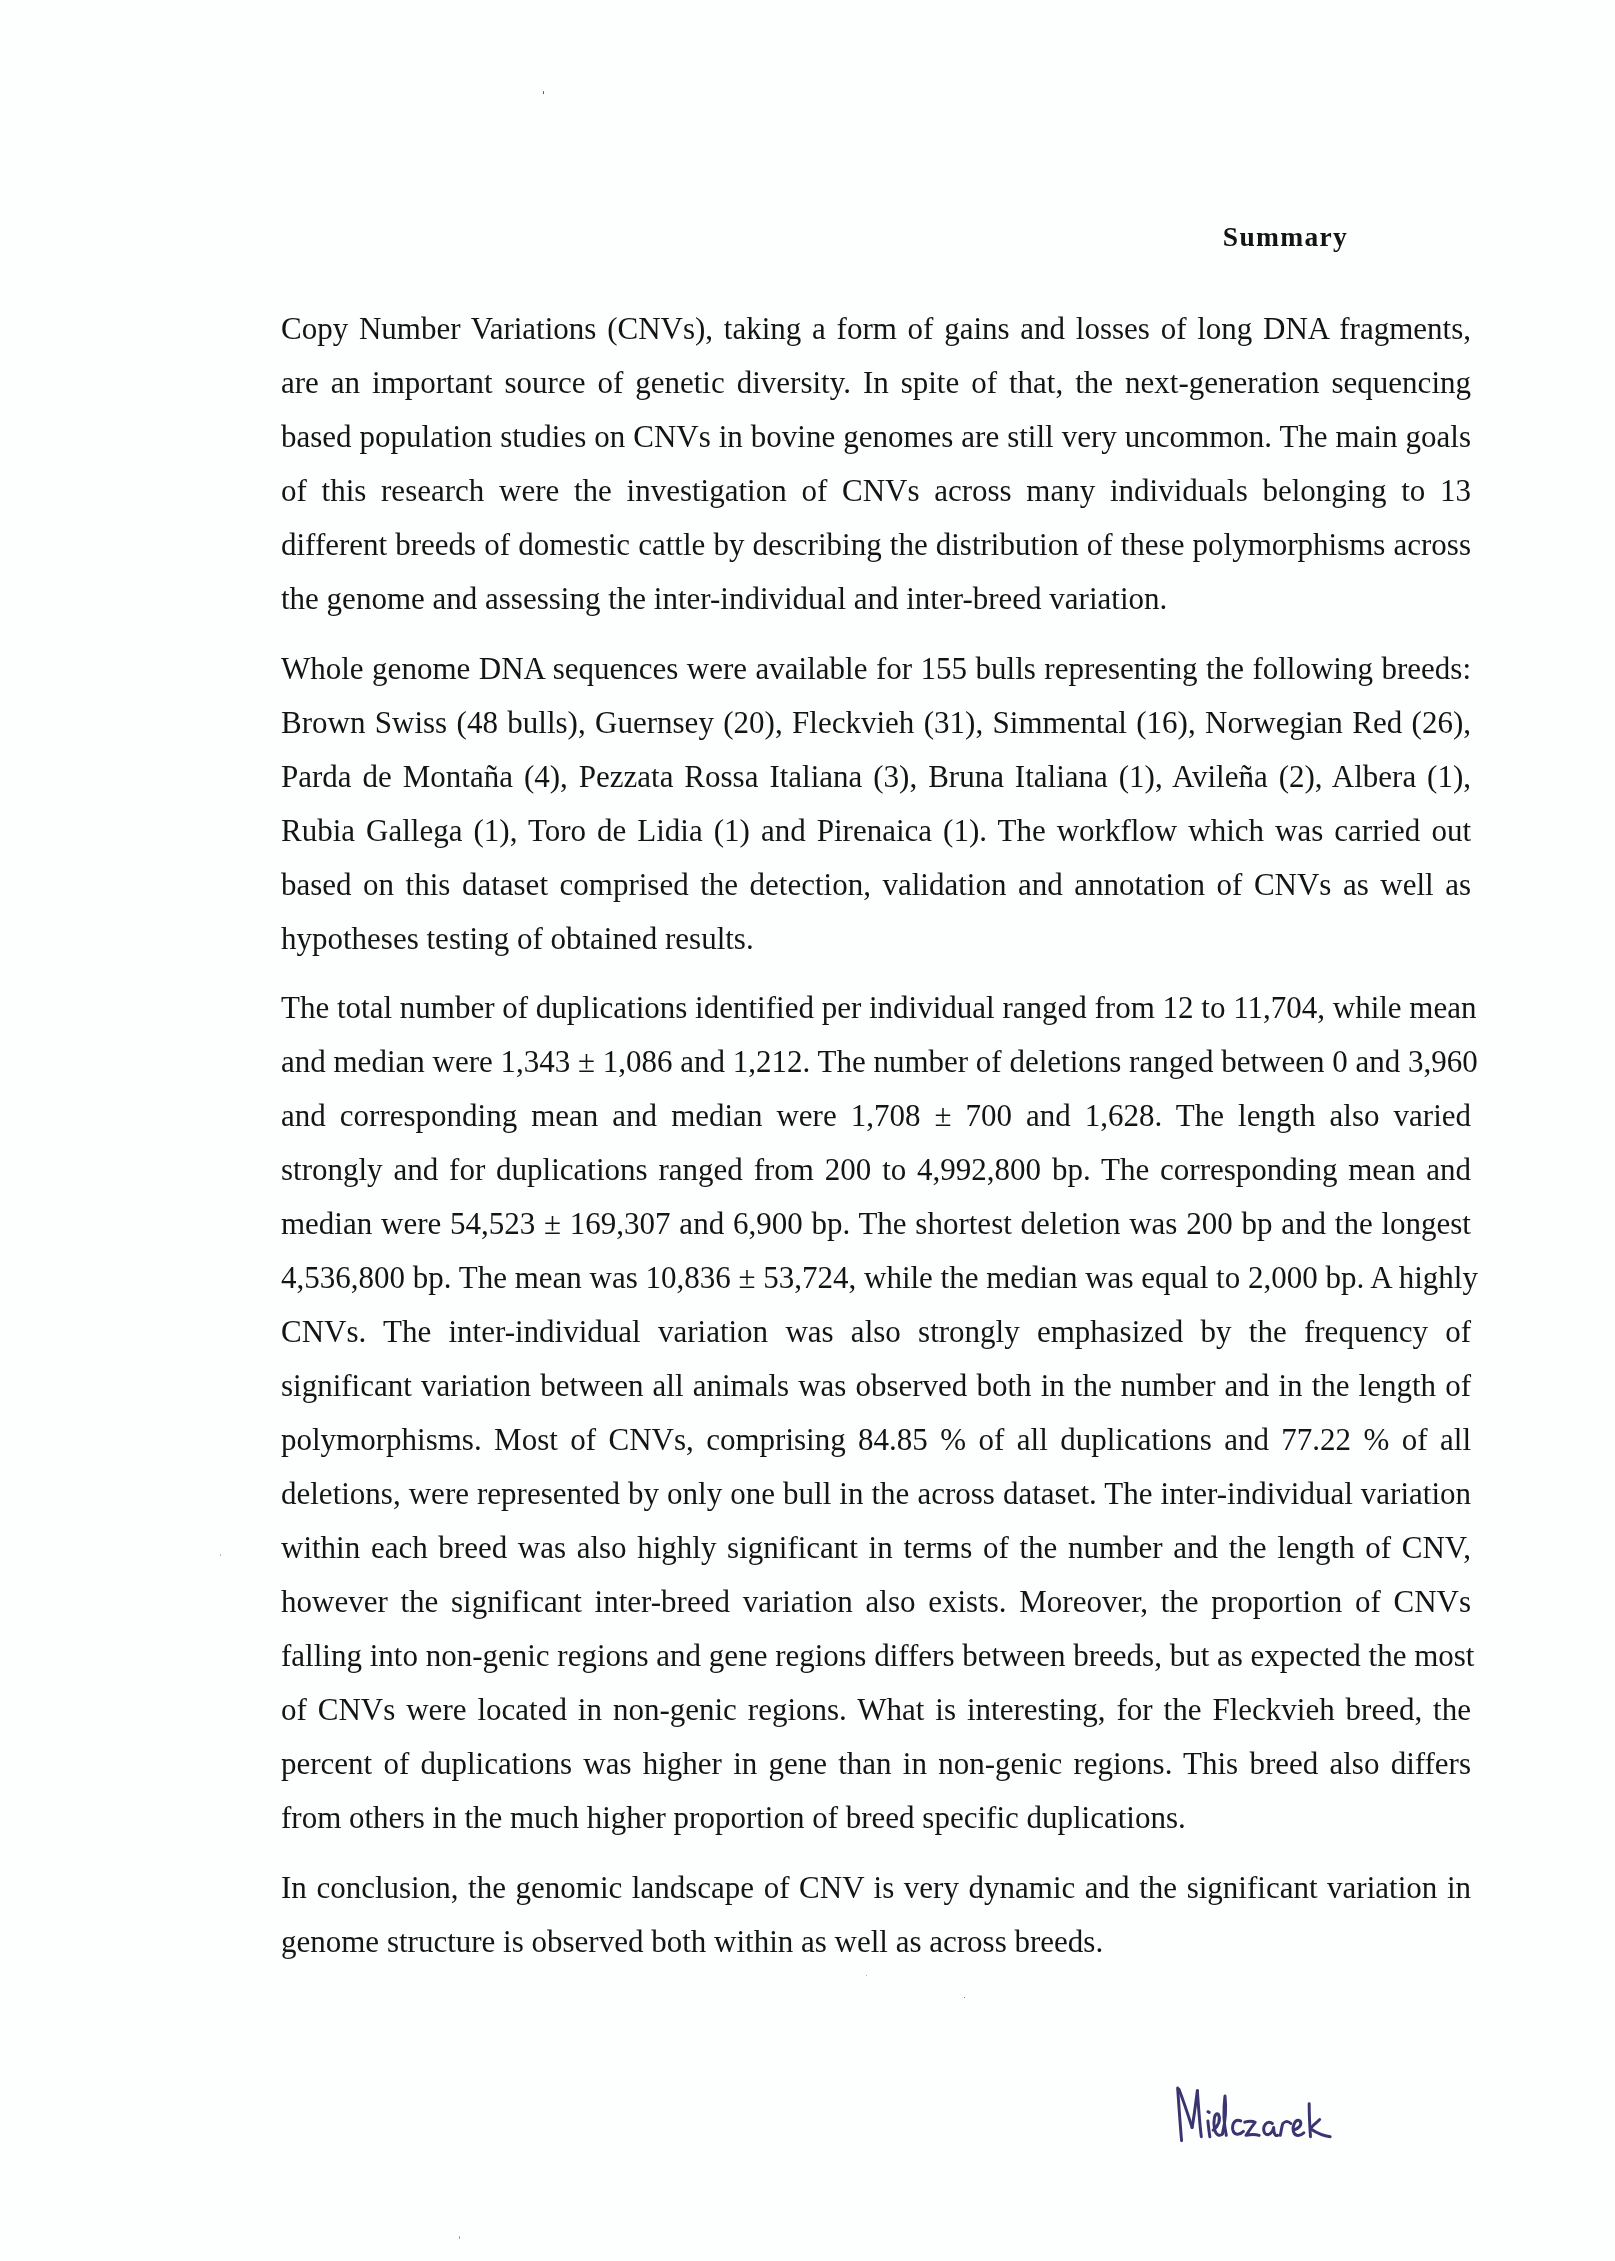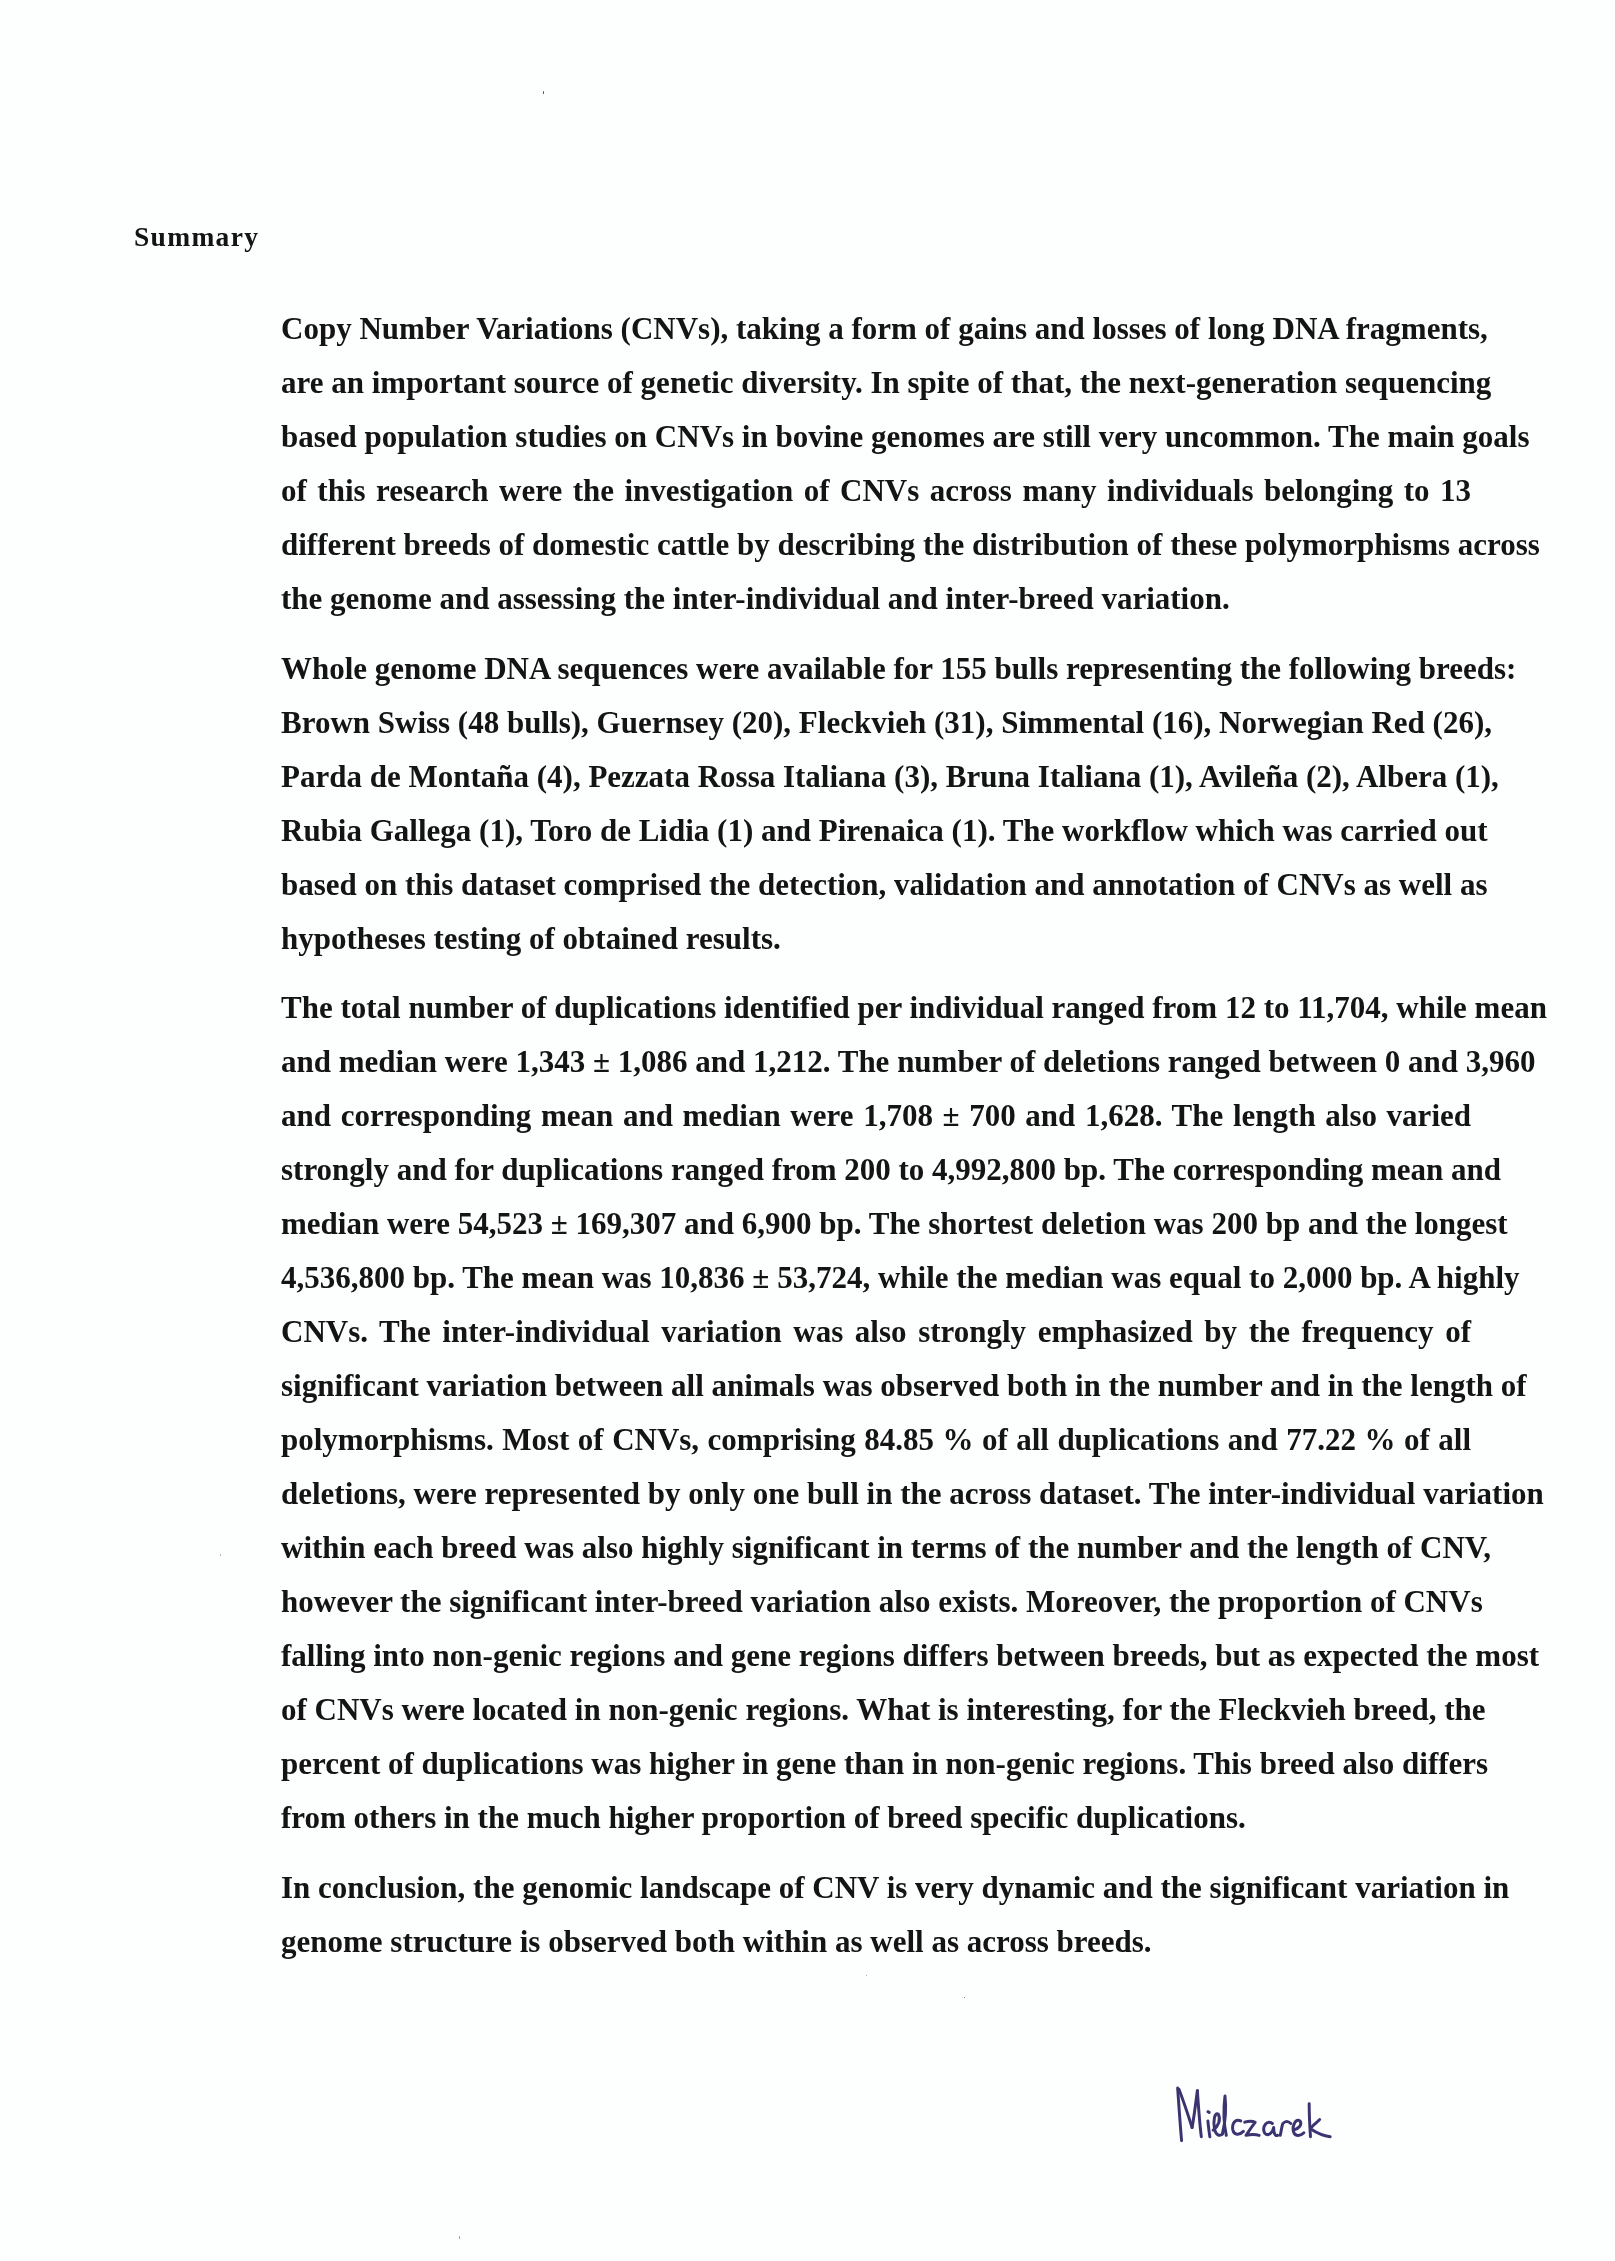--- a/index.html
+++ b/index.html
@@ -19,21 +19,21 @@
     position: absolute;
     left: 0; top: 0;
     width: 1616px;
     height: 2261px;
   }
   .title {
     position: absolute;
     left: 0;
     width: 1348px;
     top: 218px;
-    text-align: left;
+    text-align: right;
     font-weight: bold;
     font-size: 27.5px;
     letter-spacing: 1.3px;
     line-height: 37px;
     padding-left: 134px; 
     box-sizing: border-box;
   }
   .body-text {
     position: absolute;
     left: 281px;
@@ -45,21 +45,20 @@
     margin: 0 0 15.7px 0;
   }
   .line {
     display: block;
     height: 54px;
     line-height: 54px;
     white-space: nowrap;
     text-align: justify;
     text-align-last: justify;
     overflow: visible;
-    font-weight: bold;
   }
   .line.last {
     text-align: center;
     text-align-last: left;
   }
   .signature {
     position: absolute;
     left: 1175px;
     top: 2080px;
     width: 171px;

